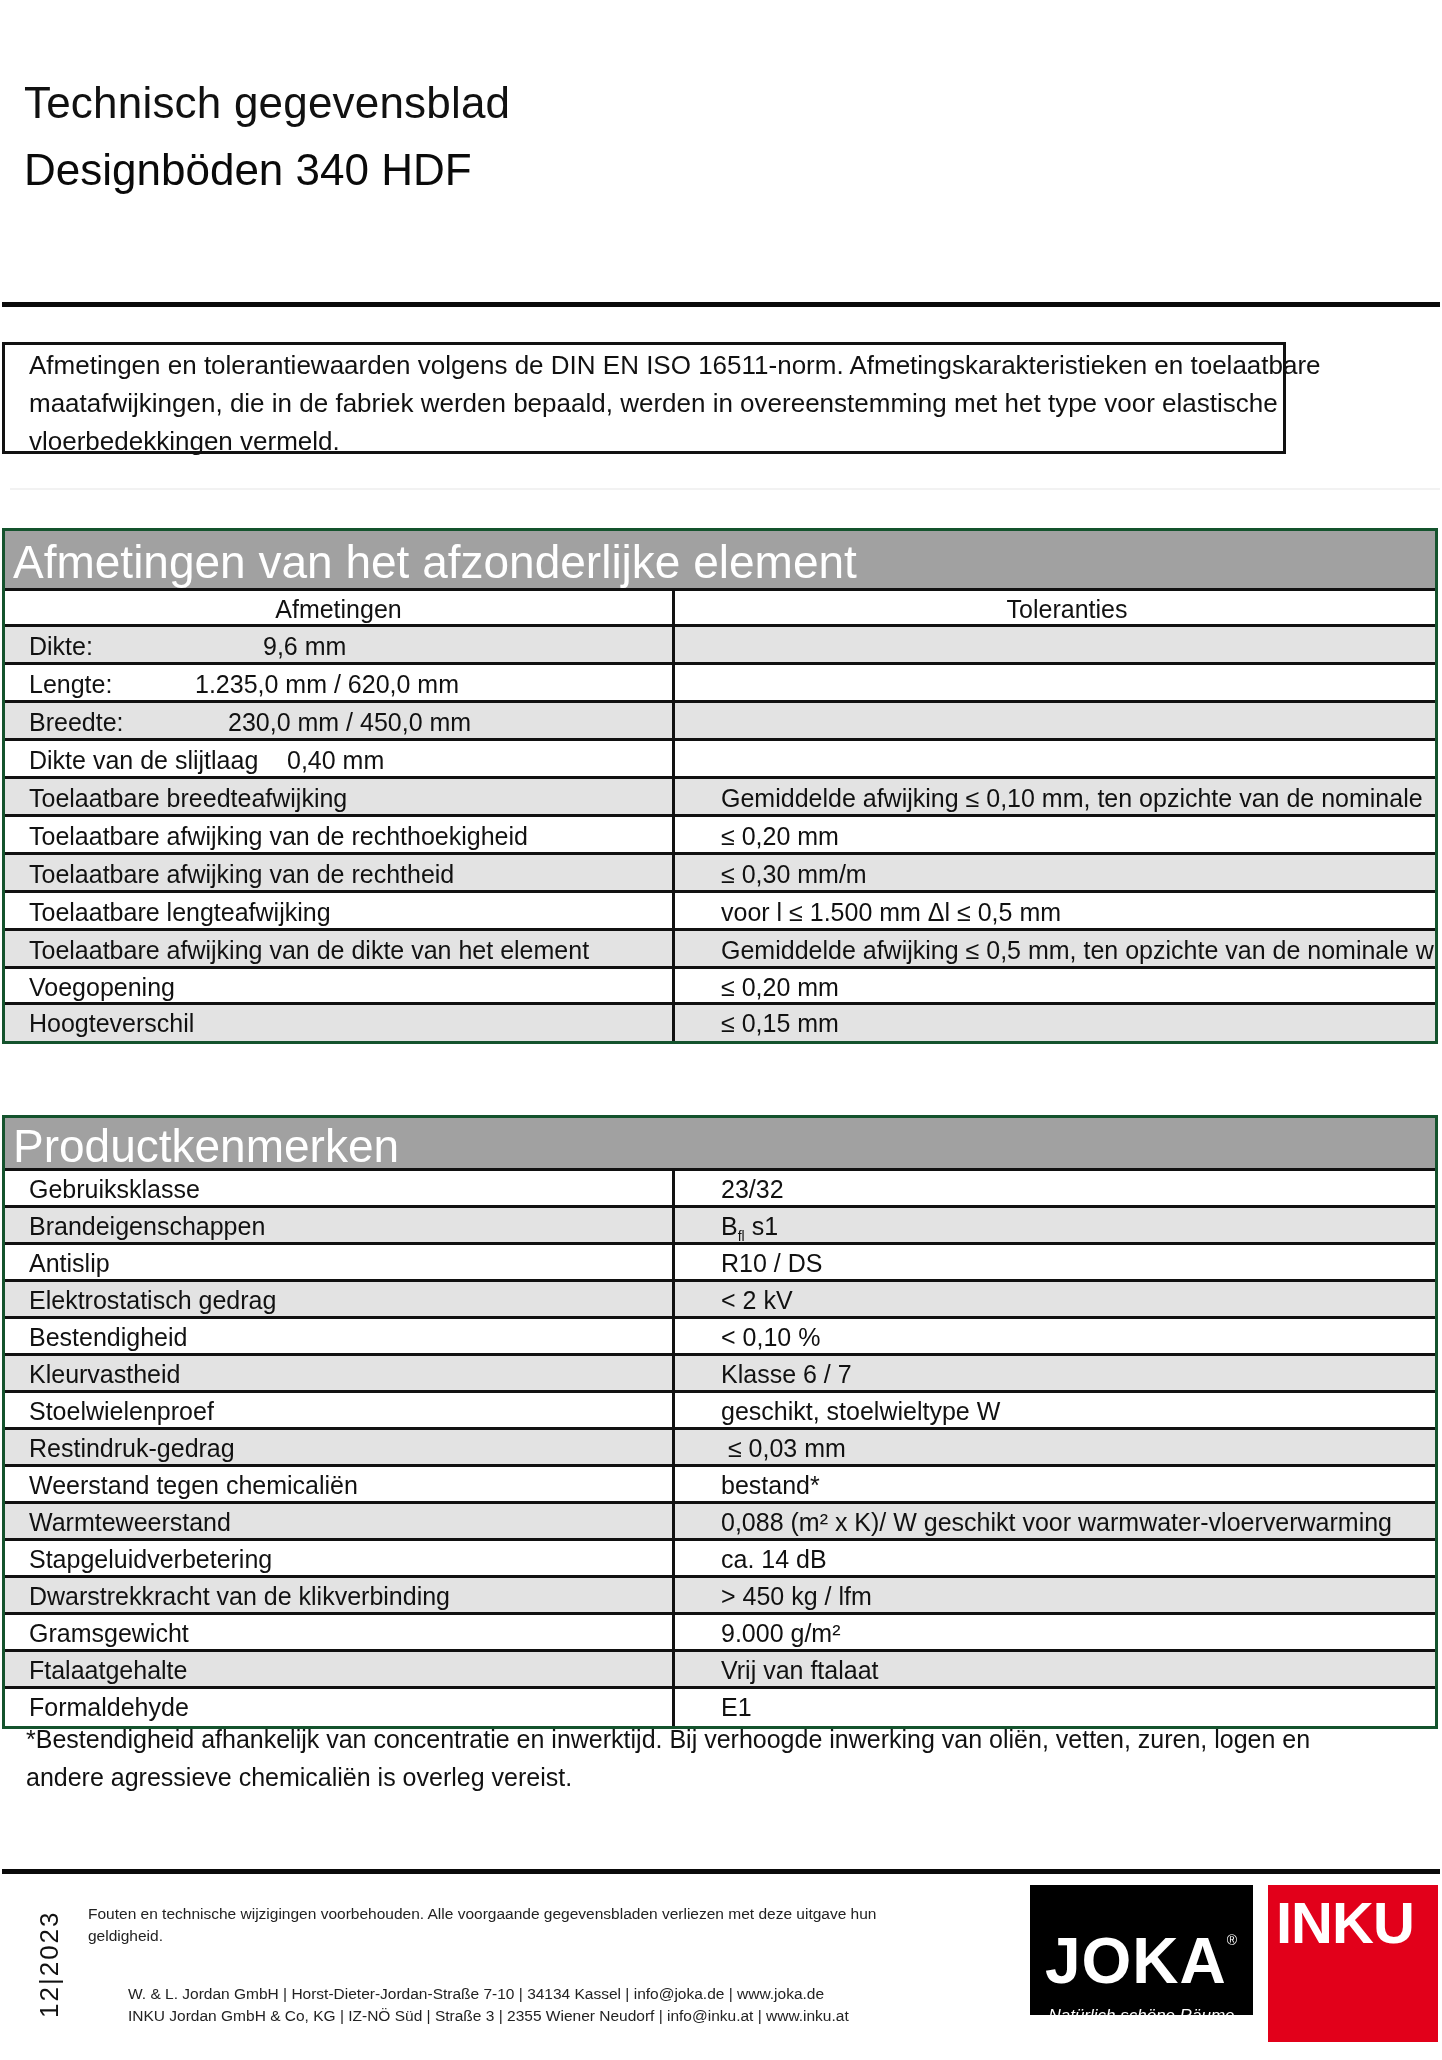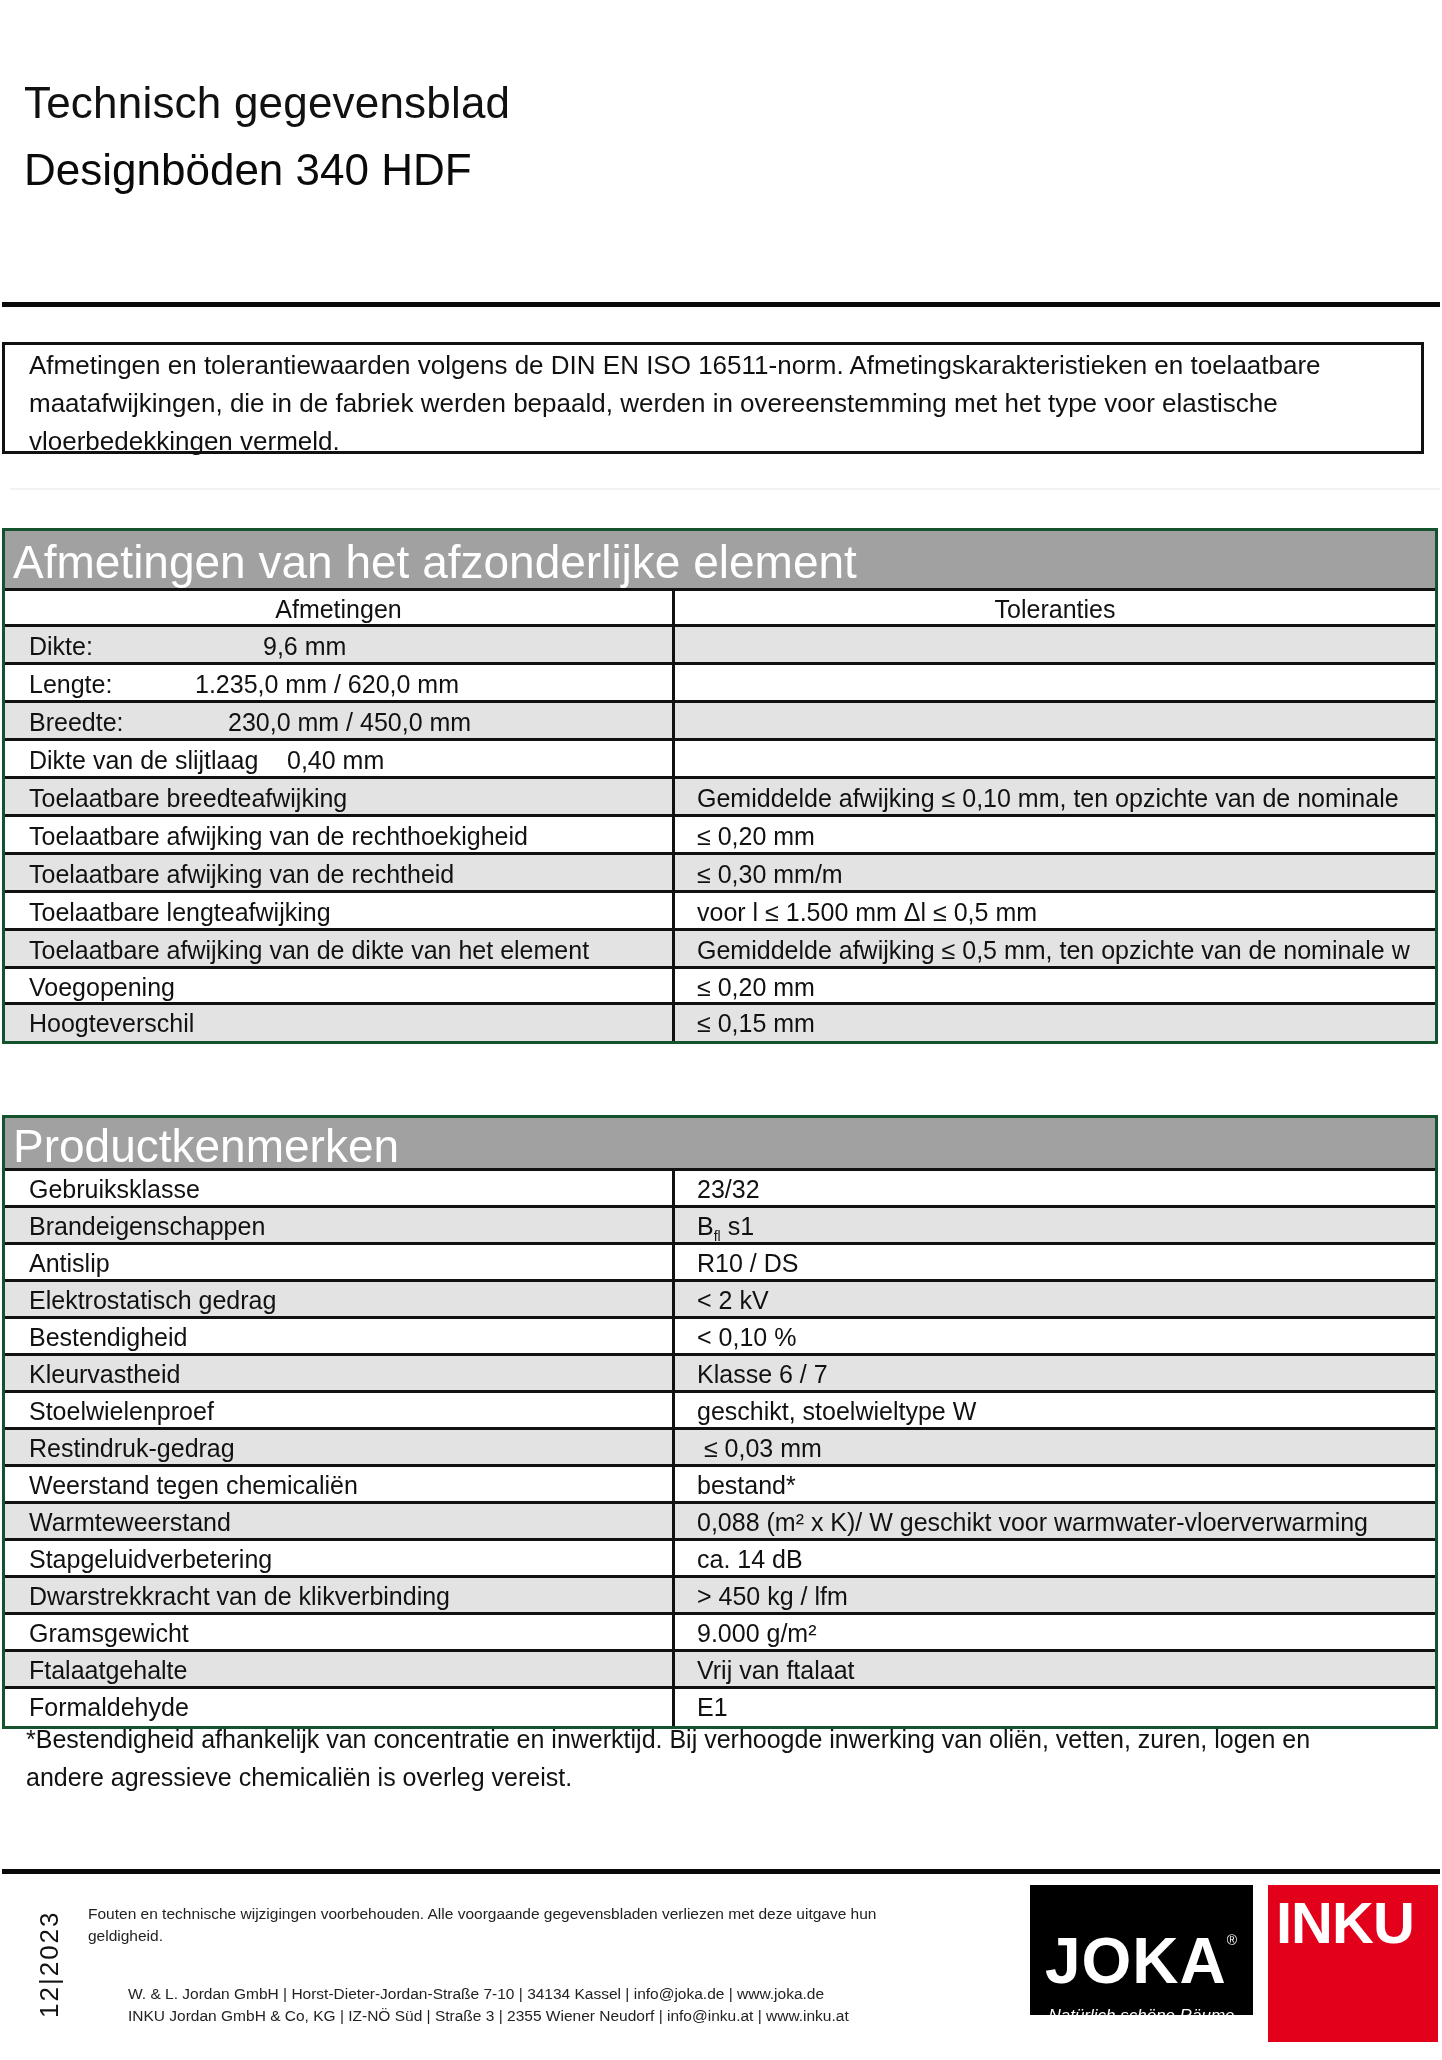--- a/index.html
+++ b/index.html
@@ -7,37 +7,37 @@
       width: 1442px; height: 2060px; position: relative; overflow: hidden;
       font-family: "Liberation Sans", "DejaVu Sans", sans-serif; color: #111111;
     }
     .subtitle { position: absolute; left: 24px; top: 78px; font-size: 44px; letter-spacing: 0.2px; color: #111; }
     .title { position: absolute; left: 24px; top: 145px; font-size: 44px; color: #0a0a0a; }
     .rule { position: absolute; left: 2px; width: 1438px; background: #0a0a0a; }
     .rule.top { top: 302px; height: 5px; }
     .rule.bottom { top: 1869px; height: 5px; }
 
     .intro {
-      position: absolute; left: 2px; top: 342px; width: 1422px; height: 112px;
+      position: absolute; left: 2px; top: 342px; width: 1284px; height: 112px;
       border: 3px solid #111; box-sizing: border-box;
       padding: 0 24px; font-size: 26px; line-height: 38px; padding-top: 1px;
     }
     .intro .line { display: block; white-space: nowrap; }
 
     .faint-rule { position: absolute; left: 10px; width: 1430px; height: 2px; background: #f2f2f2; }
 
     .section {
       position: absolute; left: 2px; width: 1436px;
       border: 3px solid #14532d; box-sizing: border-box; background: #fff;
     }
     .section-head {
       background: #a1a1a1; color: #ffffff; height: 57px; line-height: 62px;
       font-size: 46px; padding-left: 8px; border-bottom: 3px solid #111; white-space: nowrap;
     }
-    .row { display: flex; border-bottom: 3px solid #111; box-sizing: border-box; }
+    .row { display: flex; border-bottom: 3px solid #111; box-sizing: border-box; gap: 24px; }
     .row:last-child { border-bottom: none; }
     .row.alt { background: #e3e3e3; }
     .cell { font-size: 25px; white-space: nowrap; overflow: hidden; box-sizing: border-box; }
     .cell.left { width: 670px; border-right: 3px solid #111; padding-left: 24px; }
     .cell.right { flex: 1; padding-left: 22px; }
     .hdr .cell { text-align: center; padding-left: 0; }
     .dim-label { display: inline-block; }
     .dim-value { display: inline-block; position: absolute; }
 
     #sec1 { top: 528px; }

